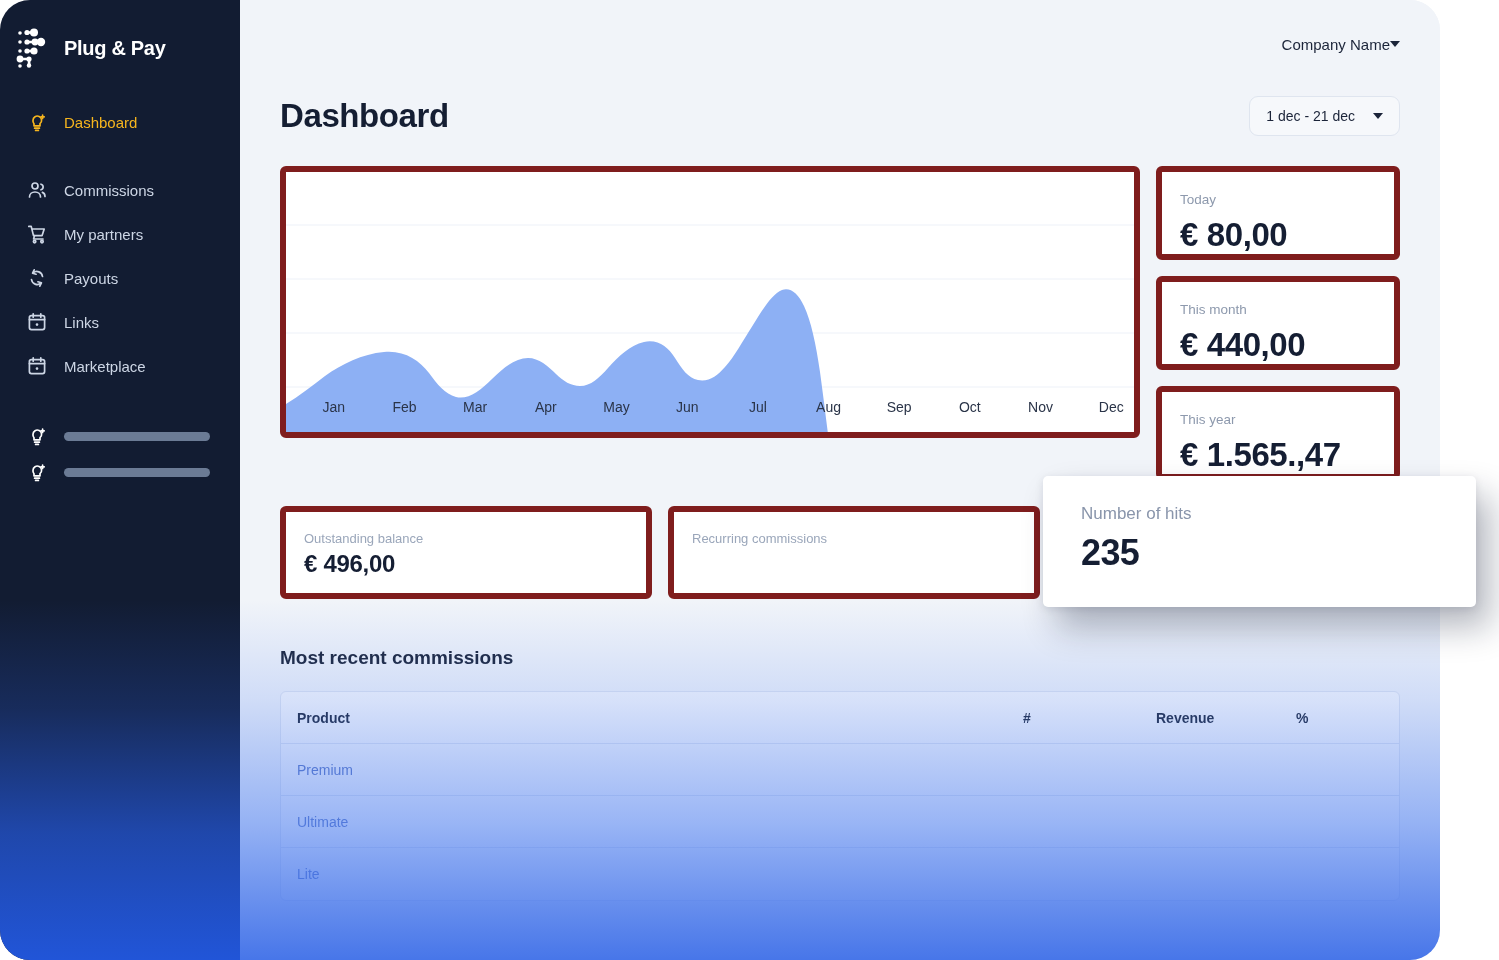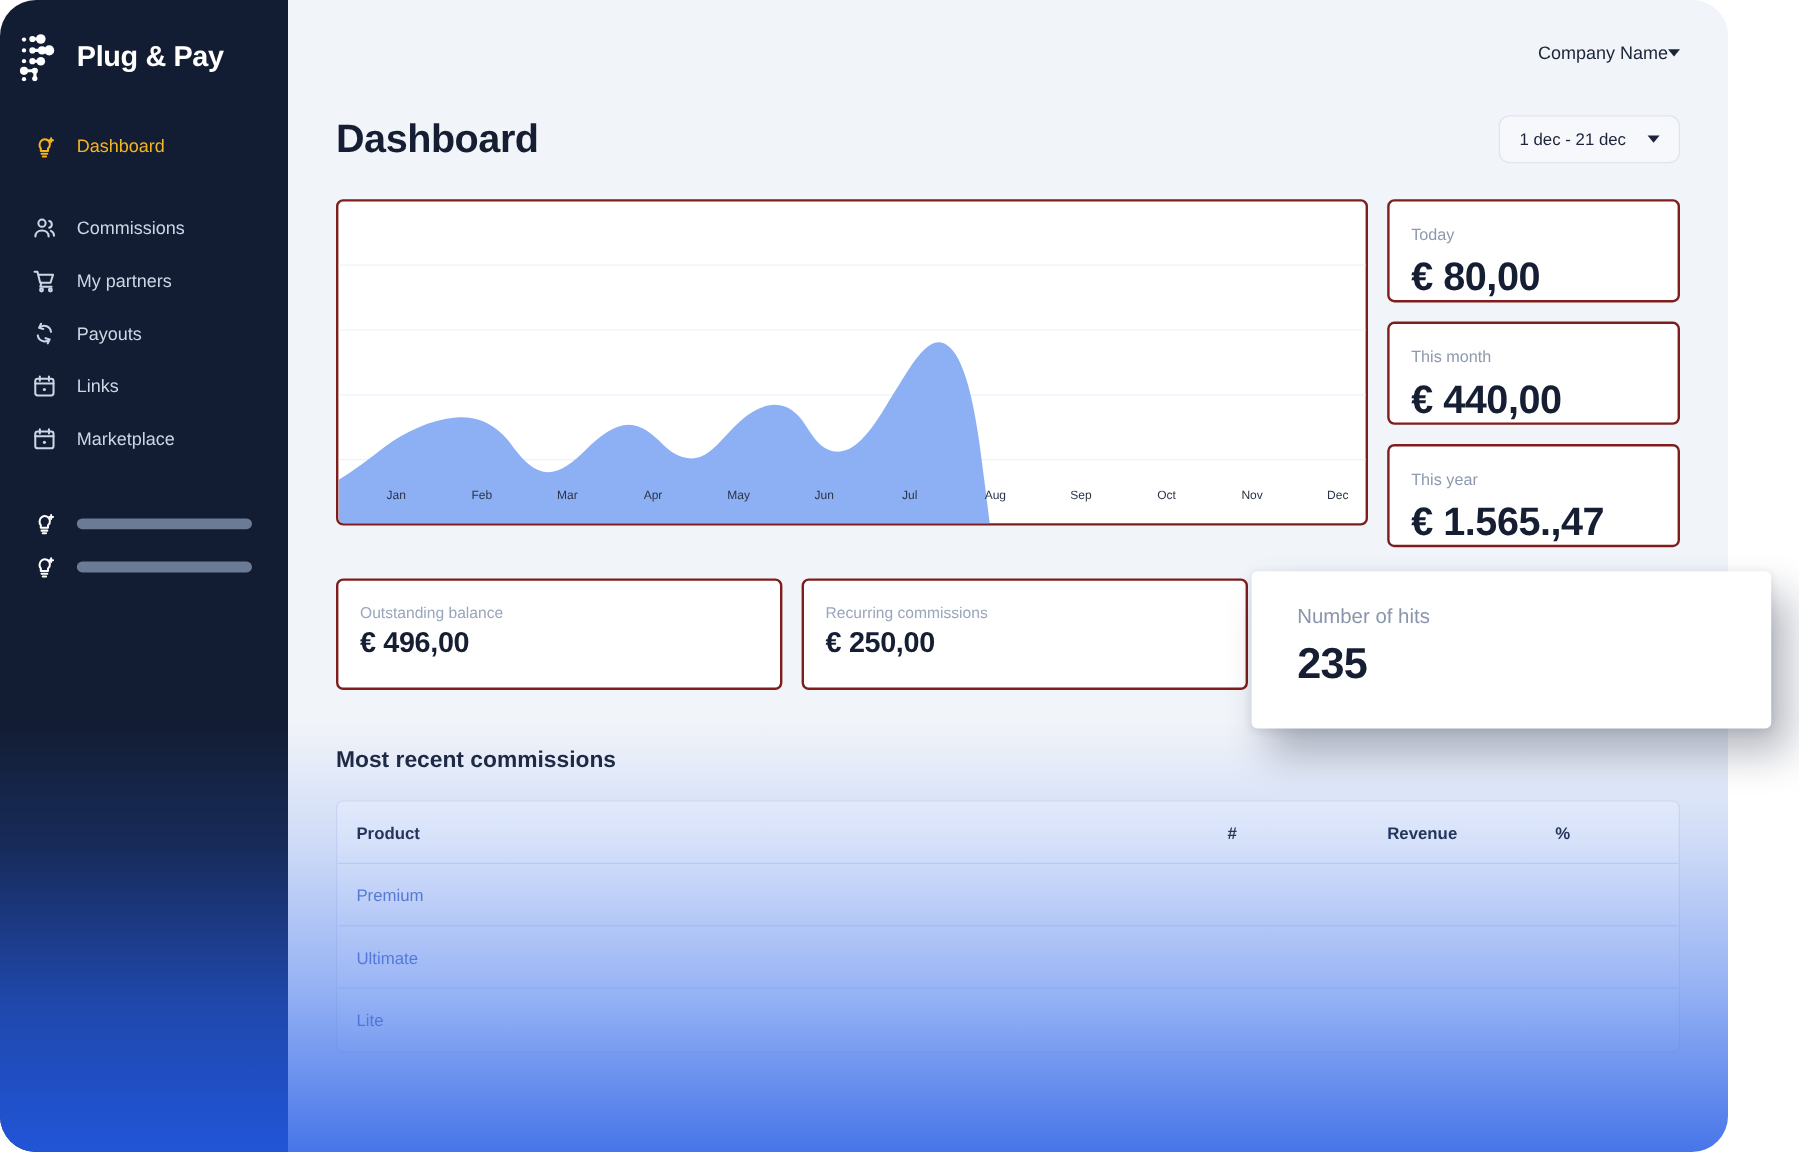--- a/index.html
+++ b/index.html
@@ -38,21 +38,21 @@
   .brand {
     display: flex;
     align-items: center;
     gap: 14px;
     padding: 0 0 0 16px;
     height: 52px;
   }
   .brand-mark { width: 34px; height: 40px; flex: 0 0 34px; }
   .brand-text {
     color: #ffffff;
-    font-size: 24px;
+    font-size: 20px;
     font-weight: 700;
     letter-spacing: -0.3px;
   }
 
   .nav-group { margin-top: 26px; }
   .nav-item {
     display: flex;
     align-items: center;
     gap: 16px;
     height: 44px;
@@ -173,21 +173,21 @@
   }
 
   .row-1 {
     display: flex;
     gap: 16px;
     align-items: stretch;
   }
 
   .card {
     background: #ffffff;
-    border: 2px solid #7f1d1d;
+    border: 6px solid #7f1d1d;
     border-radius: 6px;
   }
 
   #chart-card {
     flex: 0 0 860px;
     height: 272px;
     position: relative;
     overflow: hidden;
   }
   #chart-svg { display: block; width: 858px; height: 270px; }
@@ -195,21 +195,21 @@
   .x-labels {
     position: absolute;
     left: 0; right: 0;
     bottom: 17px;
     display: flex;
     pointer-events: none;
   }
   .x-labels span {
     flex: 1 1 0;
     text-align: center;
-    font-size: 10px;
+    font-size: 14px;
     color: #2a3448;
     padding-left: 25px;
   }
 
   .stat-col {
     flex: 1 1 auto;
     display: flex;
     flex-direction: column;
     gap: 16px;
   }
@@ -546,21 +546,20 @@
         </div>
       </div>
 
       <div class="row-2">
         <div class="card mini-card">
           <div class="mini-label">Outstanding balance</div>
           <div class="mini-value">€ 496,00</div>
         </div>
         <div class="card mini-card">
           <div class="mini-label">Recurring commissions</div>
-          <div class="mini-value">€ 250,00</div>
         </div>
       </div>
 
       <h2 class="section-title">Most recent commissions</h2>
 
       <div id="commissions-table">
         <div class="trow thead">
           <div class="c-product">Product</div>
           <div class="c-num">#</div>
           <div class="c-rev">Revenue</div>

